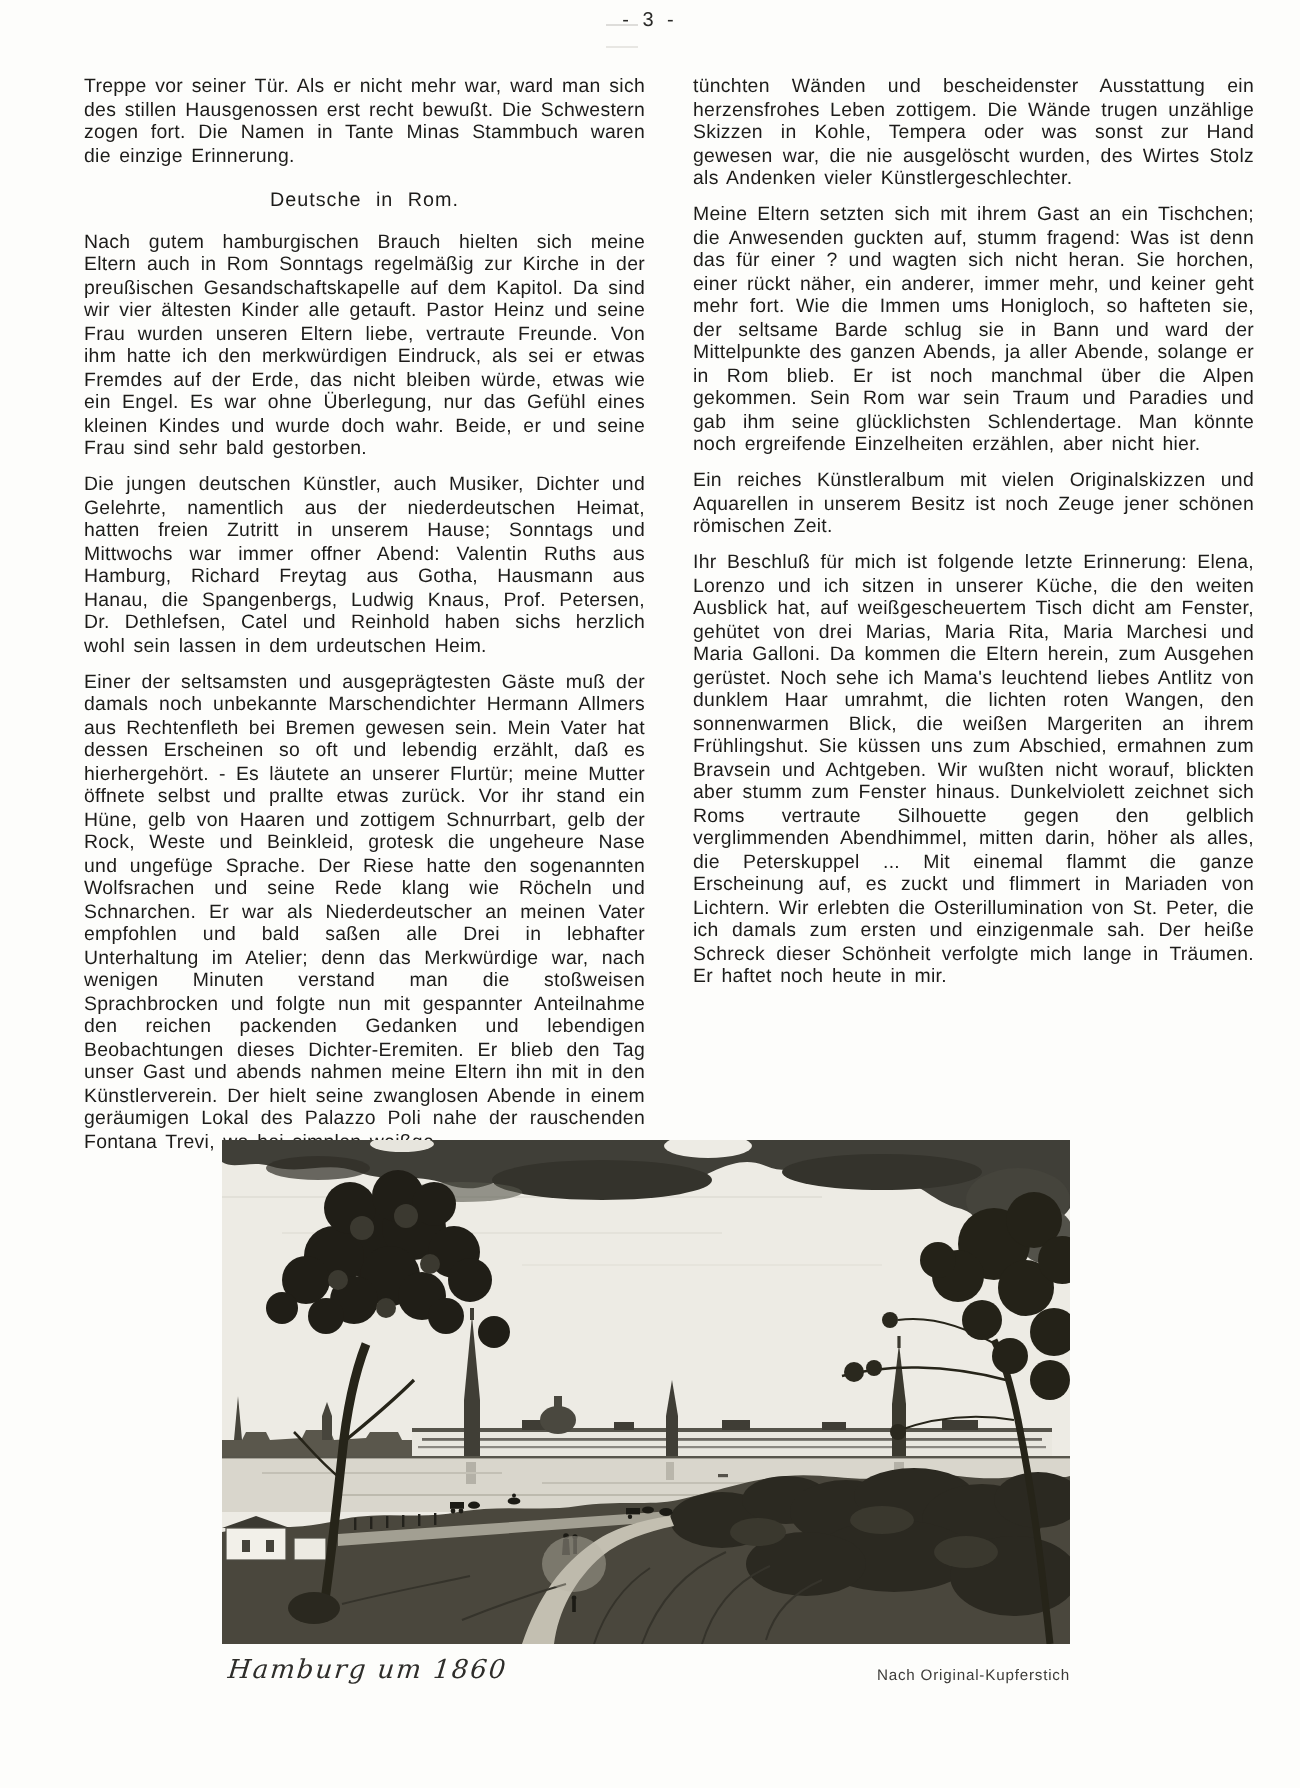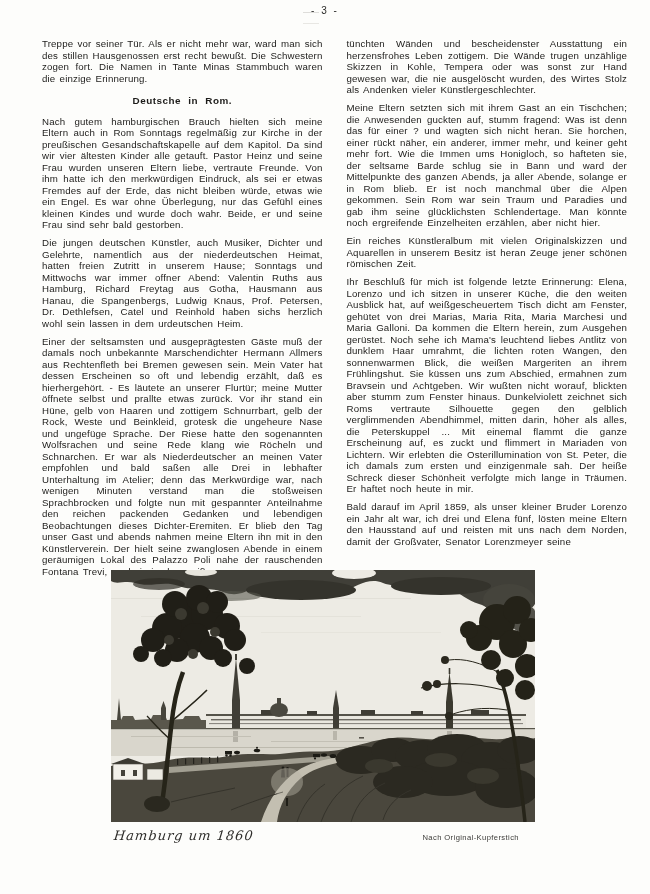--- a/index.html
+++ b/index.html
@@ -22,38 +22,38 @@
   }
   .col{
     flex:1;min-width:0;
     font-size:9.7px;line-height:11.5px;
     text-align:justify;
     word-spacing:1.4px;letter-spacing:0.15px;
   }
   .col p{margin:0 0 6.5px 0;}
   .col h3{
     margin:11px 0 9px 0;
-    font-size:9.9px;font-weight:bold;
+    font-size:9.9px;font-weight:normal;
     text-align:center;letter-spacing:0.5px;word-spacing:4px;
   }
   .figure{
     position:absolute;left:111px;top:570px;width:424px;height:252px;
   }
   .figure svg{display:block;width:424px;height:252px;}
   .caption-row{
     position:absolute;left:111px;top:827px;width:424px;height:22px;
   }
   .caption-title{
     position:absolute;left:3px;top:1px;
     font-family:"DejaVu Serif",serif;font-style:italic;
     font-size:13px;color:#2e2d2a;letter-spacing:1px;
     transform:skewX(-6deg);
   }
   .caption-credit{
-    position:absolute;right:16px;top:6px;
+    position:absolute;right:0;top:6px;
     font-size:7.6px;color:#3c3b38;letter-spacing:0.4px;
   }
   .scan-artifact{
     position:absolute;left:303px;top:12px;width:16px;height:10px;
     border-top:1px solid #d7d6d2;border-bottom:1px solid #e3e2de;
     opacity:0.8;
   }
 </style>
 </head>
 <body>
@@ -67,23 +67,22 @@
     <div class="col">
       <p>Treppe vor seiner Tür. Als er nicht mehr war, ward man sich des stillen Hausgenossen erst recht bewußt. Die Schwestern zogen fort. Die Namen in Tante Minas Stammbuch waren die einzige Erinnerung.</p>
       <h3>Deutsche in Rom.</h3>
       <p>Nach gutem hamburgischen Brauch hielten sich meine Eltern auch in Rom Sonntags regelmäßig zur Kirche in der preußischen Gesandschaftskapelle auf dem Kapitol. Da sind wir vier ältesten Kinder alle getauft. Pastor Heinz und seine Frau wurden unseren Eltern liebe, vertraute Freunde. Von ihm hatte ich den merkwürdigen Eindruck, als sei er etwas Fremdes auf der Erde, das nicht bleiben würde, etwas wie ein Engel. Es war ohne Überlegung, nur das Gefühl eines kleinen Kindes und wurde doch wahr. Beide, er und seine Frau sind sehr bald gestorben.</p>
       <p>Die jungen deutschen Künstler, auch Musiker, Dichter und Gelehrte, namentlich aus der niederdeutschen Heimat, hatten freien Zutritt in unserem Hause; Sonntags und Mittwochs war immer offner Abend: Valentin Ruths aus Hamburg, Richard Freytag aus Gotha, Hausmann aus Hanau, die Spangenbergs, Ludwig Knaus, Prof. Petersen, Dr. Dethlefsen, Catel und Reinhold haben sichs herzlich wohl sein lassen in dem urdeutschen Heim.</p>
       <p>Einer der seltsamsten und ausgeprägtesten Gäste muß der damals noch unbekannte Marschendichter Hermann Allmers aus Rechtenfleth bei Bremen gewesen sein. Mein Vater hat dessen Erscheinen so oft und lebendig erzählt, daß es hierhergehört. - Es läutete an unserer Flurtür; meine Mutter öffnete selbst und prallte etwas zurück. Vor ihr stand ein Hüne, gelb von Haaren und zottigem Schnurrbart, gelb der Rock, Weste und Beinkleid, grotesk die ungeheure Nase und ungefüge Sprache. Der Riese hatte den sogenannten Wolfsrachen und seine Rede klang wie Röcheln und Schnarchen. Er war als Niederdeutscher an meinen Vater empfohlen und bald saßen alle Drei in lebhafter Unterhaltung im Atelier; denn das Merkwürdige war, nach wenigen Minuten verstand man die stoßweisen Sprachbrocken und folgte nun mit gespannter Anteilnahme den reichen packenden Gedanken und lebendigen Beobachtungen dieses Dichter-Eremiten. Er blieb den Tag unser Gast und abends nahmen meine Eltern ihn mit in den Künstlerverein. Der hielt seine zwanglosen Abende in einem geräumigen Lokal des Palazzo Poli nahe der rauschenden Fontana Trevi, wo bei simplen weißge-</p>
     </div>
     <div class="col">
       <p>tünchten Wänden und bescheidenster Ausstattung ein herzensfrohes Leben zottigem. Die Wände trugen unzählige Skizzen in Kohle, Tempera oder was sonst zur Hand gewesen war, die nie ausgelöscht wurden, des Wirtes Stolz als Andenken vieler Künstlergeschlechter.</p>
       <p>Meine Eltern setzten sich mit ihrem Gast an ein Tischchen; die Anwesenden guckten auf, stumm fragend: Was ist denn das für einer ? und wagten sich nicht heran. Sie horchen, einer rückt näher, ein anderer, immer mehr, und keiner geht mehr fort. Wie die Immen ums Honigloch, so hafteten sie, der seltsame Barde schlug sie in Bann und ward der Mittelpunkte des ganzen Abends, ja aller Abende, solange er in Rom blieb. Er ist noch manchmal über die Alpen gekommen. Sein Rom war sein Traum und Paradies und gab ihm seine glücklichsten Schlendertage. Man könnte noch ergreifende Einzelheiten erzählen, aber nicht hier.</p>
-      <p>Ein reiches Künstleralbum mit vielen Originalskizzen und Aquarellen in unserem Besitz ist heran Zeuge jener schönen römischen Zeit.</p>
+      <p>Ein reiches Künstleralbum mit vielen Originalskizzen und Aquarellen in unserem Besitz ist noch Zeuge jener schönen römischen Zeit.</p>
       <p>Ihr Beschluß für mich ist folgende letzte Erinnerung: Elena, Lorenzo und ich sitzen in unserer Küche, die den weiten Ausblick hat, auf weißgescheuertem Tisch dicht am Fenster, gehütet von drei Marias, Maria Rita, Maria Marchesi und Maria Galloni. Da kommen die Eltern herein, zum Ausgehen gerüstet. Noch sehe ich Mama's leuchtend liebes Antlitz von dunklem Haar umrahmt, die lichten roten Wangen, den sonnenwarmen Blick, die weißen Margeriten an ihrem Frühlingshut. Sie küssen uns zum Abschied, ermahnen zum Bravsein und Achtgeben. Wir wußten nicht worauf, blickten aber stumm zum Fenster hinaus. Dunkelviolett zeichnet sich Roms vertraute Silhouette gegen den gelblich verglimmenden Abendhimmel, mitten darin, höher als alles, die Peterskuppel ... Mit einemal flammt die ganze Erscheinung auf, es zuckt und flimmert in Mariaden von Lichtern. Wir erlebten die Osterillumination von St. Peter, die ich damals zum ersten und einzigenmale sah. Der heiße Schreck dieser Schönheit verfolgte mich lange in Träumen. Er haftet noch heute in mir.</p>
-      <p>Bald darauf im April 1859, als unser kleiner Bruder Lorenzo ein Jahr alt war, ich drei und Elena fünf, lösten meine Eltern den Hausstand auf und reisten mit uns nach dem Norden, damit der Großvater, Senator Lorenzmeyer seine</p>
     </div>
   </div>
 
   <div class="figure">
     <svg viewBox="0 0 424 252" preserveAspectRatio="none">
 
       <g>
         <rect x="0" y="0" width="424" height="252" fill="#edebe4"></rect>
         <rect x="0" y="28" width="300" height="1" fill="#e2e0d8"></rect>
         <rect x="30" y="46" width="220" height="1" fill="#e4e2da"></rect>

